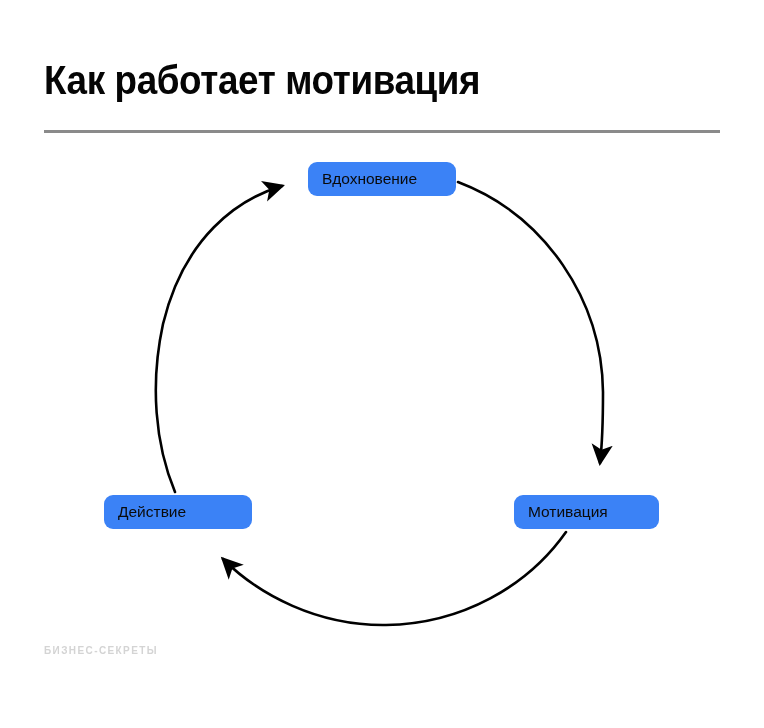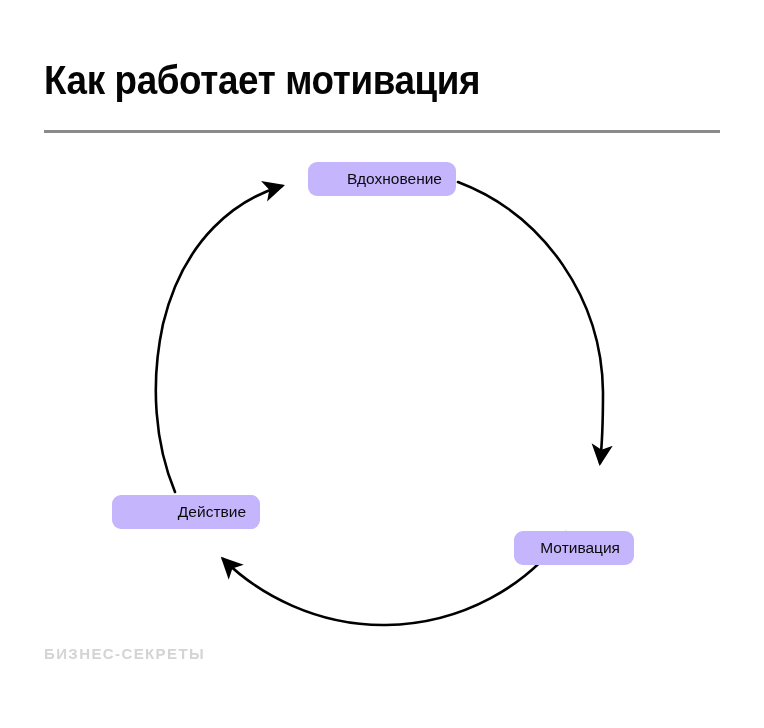--- a/index.html
+++ b/index.html
@@ -60,39 +60,39 @@
     top: 0;
     display: block;
   }
 
   
   .node {
     position: absolute;
     box-sizing: border-box;
     height: 34px;
     border-radius: 9px;
-    background: #c4b5fd;
+    background: #3b82f6;
     color: #0a0a0a;
     font-size: 15.5px;
     line-height: 34px;
-    text-align: right;
+    text-align: left;
     white-space: nowrap;
     padding: 0 14px;
     z-index: 3;
   }
   #node-inspiration { left: 308px; top: 162px; width: 148px; }
-  #node-motivation  { left: 514px; top: 495px; width: 120px; margin-top: 36px; }
-  #node-action      { left: 104px; top: 495px; width: 148px; margin-left: 8px; }
+  #node-motivation  { left: 514px; top: 495px; width: 145px; }
+  #node-action      { left: 104px; top: 495px; width: 148px; }
 
   
   .watermark {
     position: absolute;
     left: 44px;
     top: 645px;
-    font-size: 15px;
+    font-size: 10px;
     font-weight: bold;
     letter-spacing: 1.4px;
     color: #d4d4d4;
     white-space: nowrap;
   }
 </style>
 </head>
 <body>
 
 <div id="slide">

